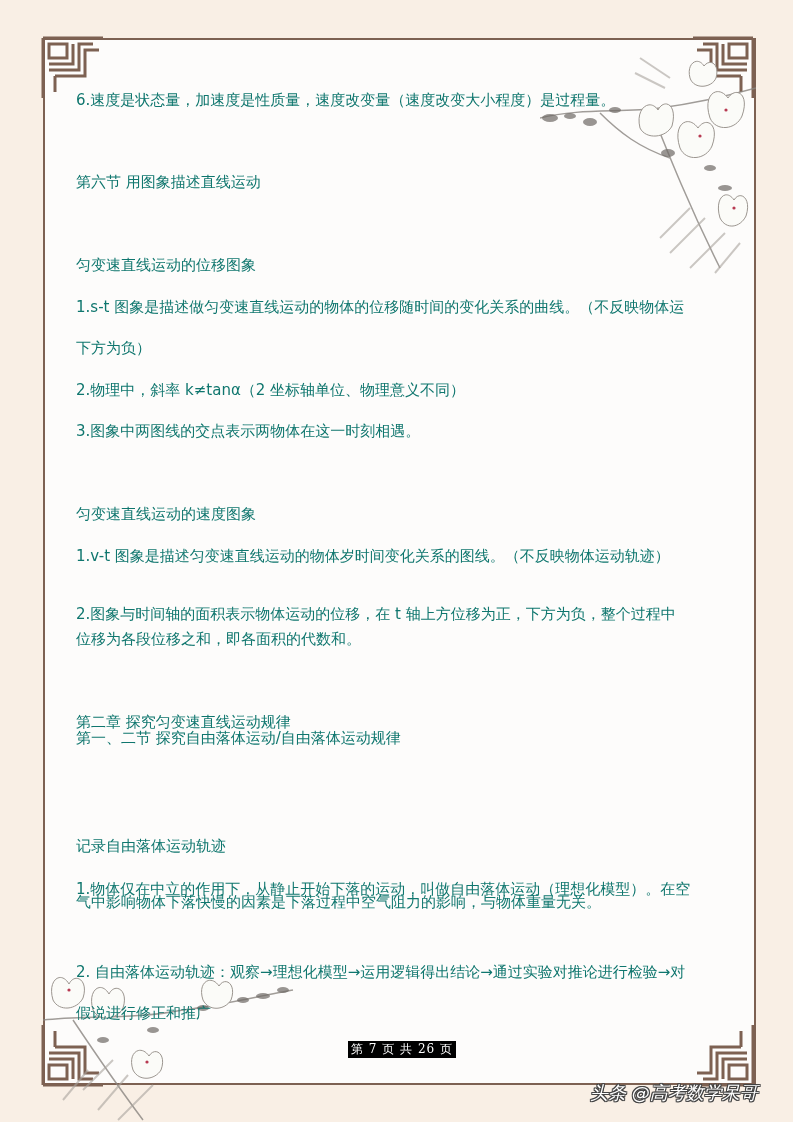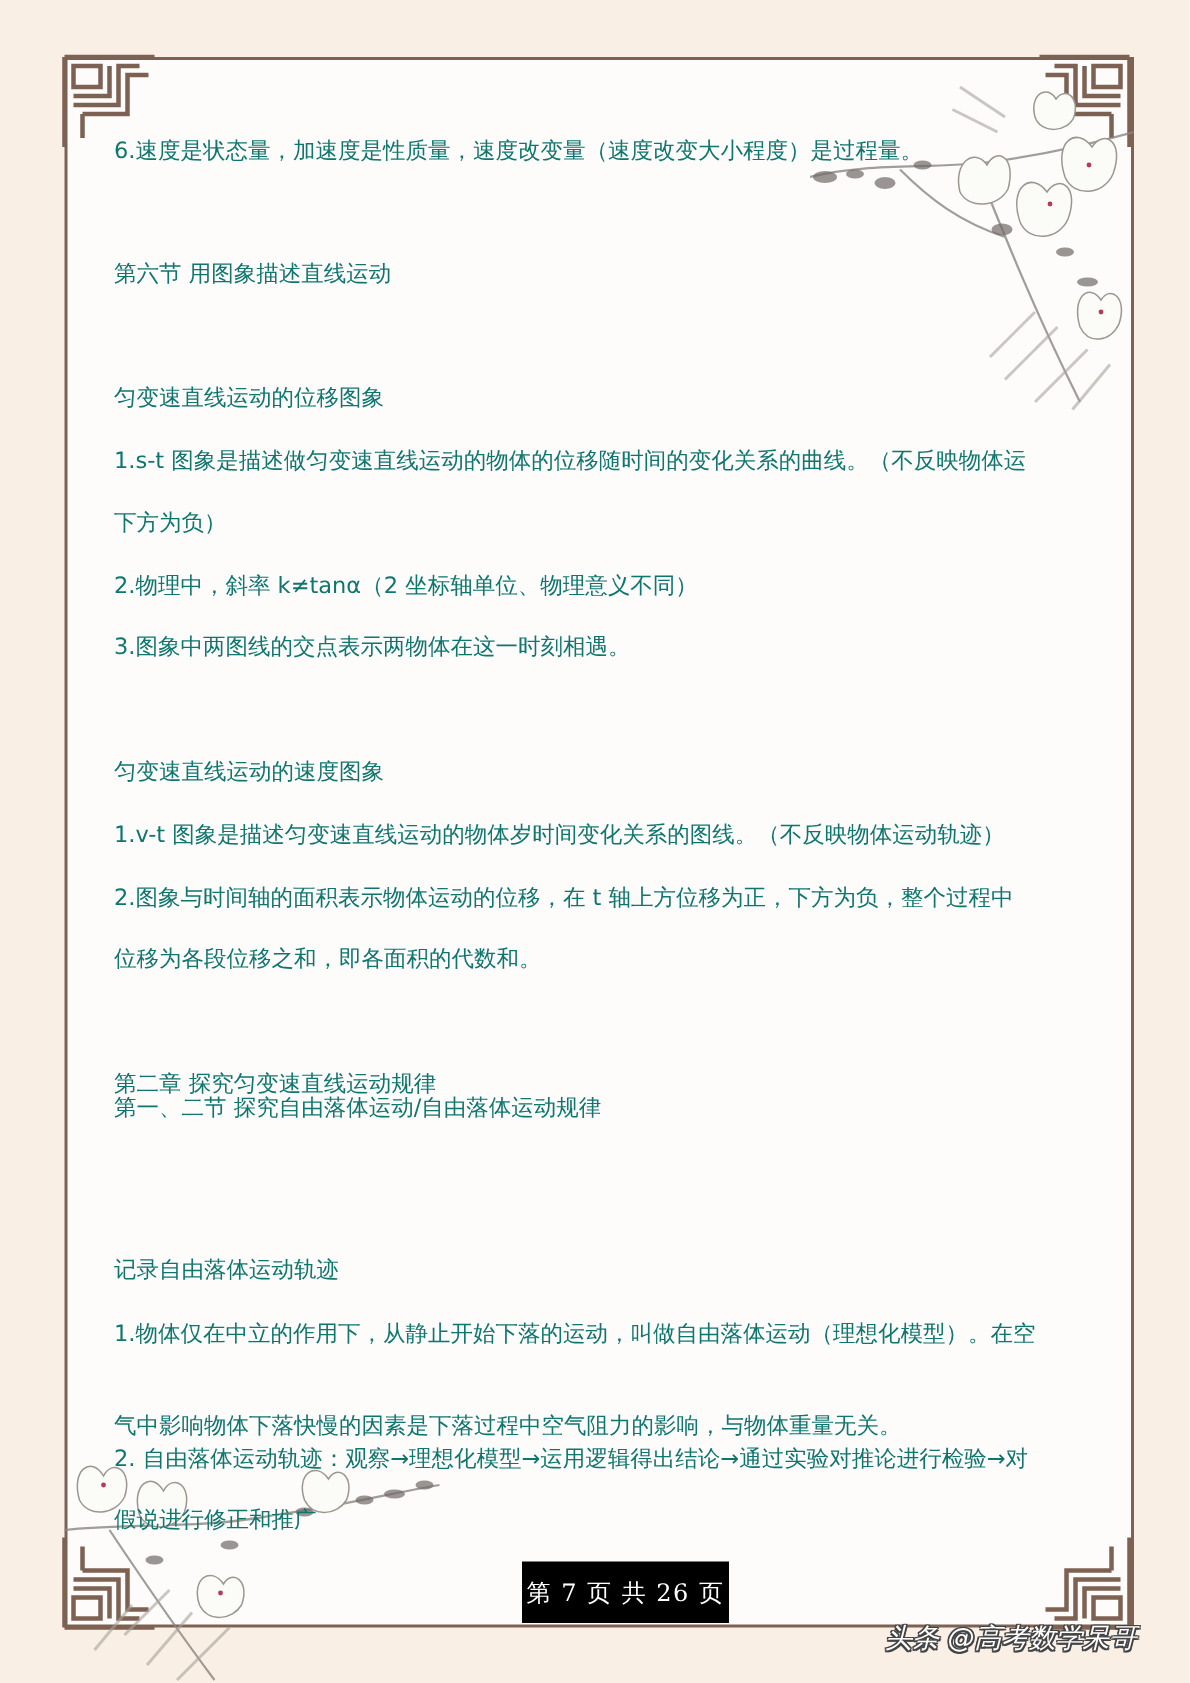--- a/index.html
+++ b/index.html
@@ -54,23 +54,23 @@
     .bold { font-weight: normal; }
 
     .page-number {
       position: absolute;
       left: 348px;
       top: 1041px;
       height: 17px;
       background: #000;
       color: #fff;
       font-family: "DejaVu Serif", "Liberation Serif", serif;
-      font-size: 16px;
+      font-size: 12px;
       line-height: 17px;
-      padding: 12px 3px;
+      padding: 0 3px;
       letter-spacing: 1px;
       white-space: nowrap;
     }
     .watermark {
       position: absolute;
       left: 590px;
       top: 1080px;
       font-size: 18px;
       line-height: 26px;
       color: #fff;
@@ -206,31 +206,31 @@
 
 <div class="line" style="top:90px">6.速度是状态量，加速度是性质量，速度改变量（速度改变大小程度）是过程量。</div>
 <div class="line" style="top:172px">第六节  用图象描述直线运动</div>
 <div class="line" style="top:255px">匀变速直线运动的位移图象</div>
 <div class="line" style="top:297px">1.s-t 图象是描述做匀变速直线运动的物体的位移随时间的变化关系的曲线。（不反映物体运</div>
 <div class="line" style="top:338px">下方为负）</div>
 <div class="line" style="top:380px">2.物理中，斜率 k≠tanα（2 坐标轴单位、物理意义不同）</div>
 <div class="line" style="top:421px">3.图象中两图线的交点表示两物体在这一时刻相遇。</div>
 <div class="line" style="top:504px">匀变速直线运动的速度图象</div>
 <div class="line" style="top:546px">1.v-t 图象是描述匀变速直线运动的物体岁时间变化关系的图线。（不反映物体运动轨迹）</div>
-<div class="line" style="top:588px">2.图象与时间轴的面积表示物体运动的位移，在 t 轴上方位移为正，下方为负，整个过程中</div>
+<div class="line" style="top:604px">2.图象与时间轴的面积表示物体运动的位移，在 t 轴上方位移为正，下方为负，整个过程中</div>
 <div class="line" style="top:629px">位移为各段位移之和，即各面积的代数和。</div>
 <div class="line" style="top:712px">第二章  探究匀变速直线运动规律</div>
 <div class="line" style="top:728px">第一、二节  探究自由落体运动/自由落体运动规律</div>
 
 <div class="line" style="top:836px">
   <span>记录</span><span class="bold">自由落体运动轨迹</span>
 </div>
 
 <div class="line" style="top:879px">1.物体仅在中立的作用下，从静止开始下落的运动，叫做自由落体运动（理想化模型）。在空</div>
-<div class="line" style="top:940px">气中影响物体下落快慢的因素是下落过程中空气阻力的影响，与物体重量无关。</div>
+<div class="line" style="top:892px">气中影响物体下落快慢的因素是下落过程中空气阻力的影响，与物体重量无关。</div>
 
 <div class="line" style="top:962px">
   <span>2. </span><span class="bold">自由落体运动轨迹</span><span>：观察→理想化模型→运用逻辑得出结论→通过实验对推论进行检验→对</span>
 </div>
 
 <div class="line" style="top:1003px">假说进行修正和推广</div>
 
 <div class="page-number">第 7 页 共 26 页</div>
 
 <div class="watermark">头条 @高考数学呆哥</div>

